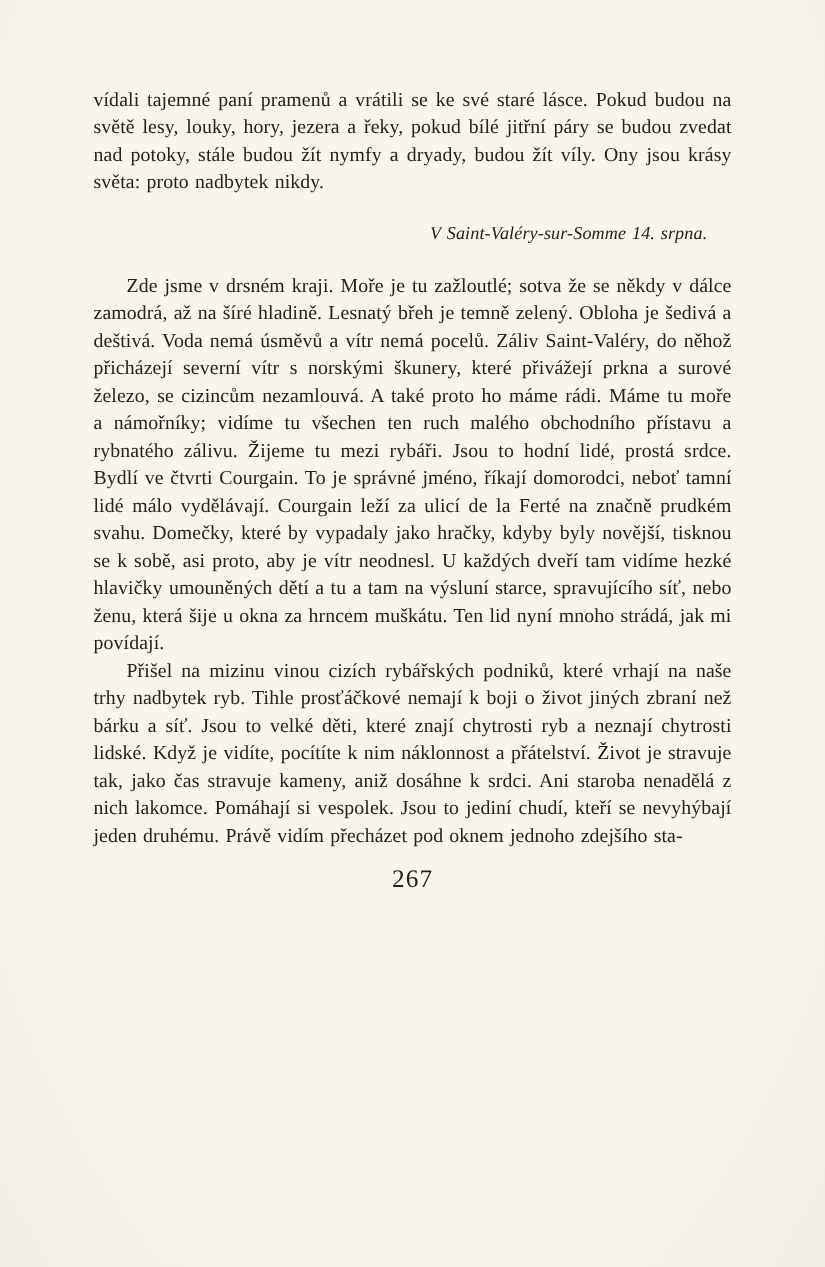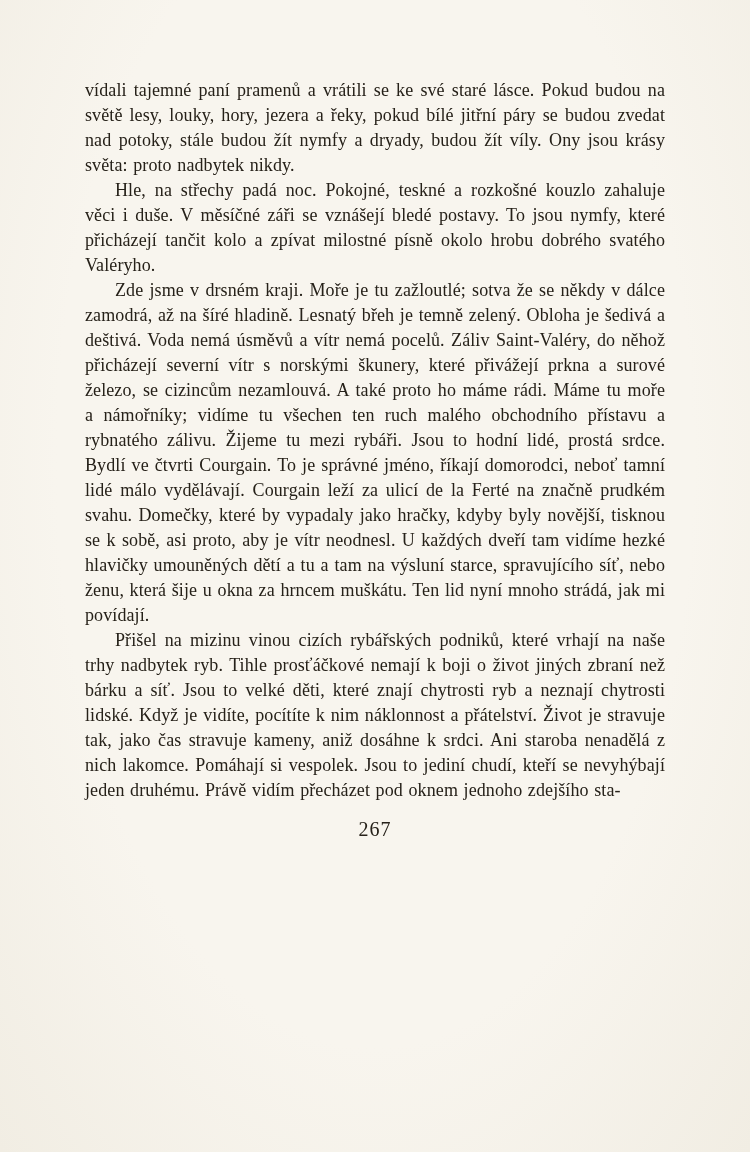--- a/index.html
+++ b/index.html
@@ -49,28 +49,28 @@
     padding-right: 22px;
     margin-top: 21px;
     margin-bottom: 23px;
     word-spacing: 2px;
   }
 
   .page-number {
     margin-top: 14px;
     width: 580px;
     text-align: center;
-    font-size: 20px;
+    font-size: 23px;
     letter-spacing: 1px;
   }
 </style>
 </head>
 <body>
 
 <div class="page">
   <div class="text-block">
     <p class="no-indent">vídali tajemné paní pramenů a vrátili se ke své staré lásce. Pokud budou na světě lesy, louky, hory, jezera a řeky, pokud bílé jitřní páry se budou zvedat nad potoky, stále budou žít nymfy a dryady, budou žít víly. Ony jsou krásy světa: proto nadbytek nikdy.</p>
-    <p>Hle, na střechy padá noc. Pokojné, teskné a rozkošné kouzlo zahaluje věci i duše. V měsíčné záři se vznášejí bledé postavy. To jsou nymfy, které přicházejí tančit kolo a zpívat milostné písně okolo hrobu dobrého svatého Valéryho.</p>
+    <p class="dateline">V Saint-Valéry-sur-Somme 14. srpna.</p>
     <p>Zde jsme v drsném kraji. Moře je tu zažloutlé; sotva že se někdy v dálce zamodrá, až na šíré hladině. Lesnatý břeh je temně zelený. Obloha je šedivá a deštivá. Voda nemá úsměvů a vítr nemá pocelů. Záliv Saint-Valéry, do něhož přicházejí severní vítr s norskými škunery, které přivážejí prkna a surové železo, se cizincům nezamlouvá. A také proto ho máme rádi. Máme tu moře a námořníky; vidíme tu všechen ten ruch malého obchodního přístavu a rybnatého zálivu. Žijeme tu mezi rybáři. Jsou to hodní lidé, prostá srdce. Bydlí ve čtvrti Courgain. To je správné jméno, říkají domorodci, neboť tamní lidé málo vydělávají. Courgain leží za ulicí de la Ferté na značně prudkém svahu. Domečky, které by vypadaly jako hračky, kdyby byly novější, tisknou se k sobě, asi proto, aby je vítr neodnesl. U každých dveří tam vidíme hezké hlavičky umouněných dětí a tu a tam na výsluní starce, spravujícího síť, nebo ženu, která šije u okna za hrncem muškátu. Ten lid nyní mnoho strádá, jak mi povídají.</p>
     <p>Přišel na mizinu vinou cizích rybářských podniků, které vrhají na naše trhy nadbytek ryb. Tihle prosťáčkové nemají k boji o život jiných zbraní než bárku a síť. Jsou to velké děti, které znají chytrosti ryb a neznají chytrosti lidské. Když je vidíte, pocítíte k nim náklonnost a přátelství. Život je stravuje tak, jako čas stravuje kameny, aniž dosáhne k srdci. Ani staroba nenadělá z nich lakomce. Pomáhají si vespolek. Jsou to jediní chudí, kteří se nevyhýbají jeden druhému. Právě vidím přecházet pod oknem jednoho zdejšího sta-</p>
     <div class="page-number">267</div>
   </div>
 </div>
 
 </body></html>

